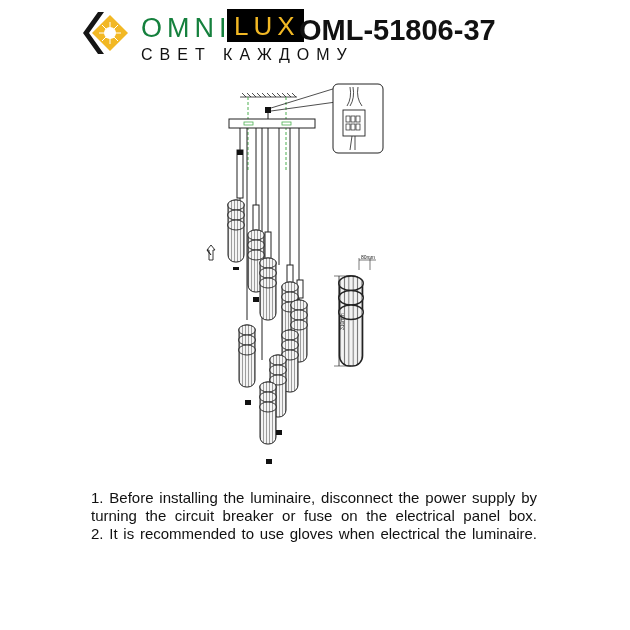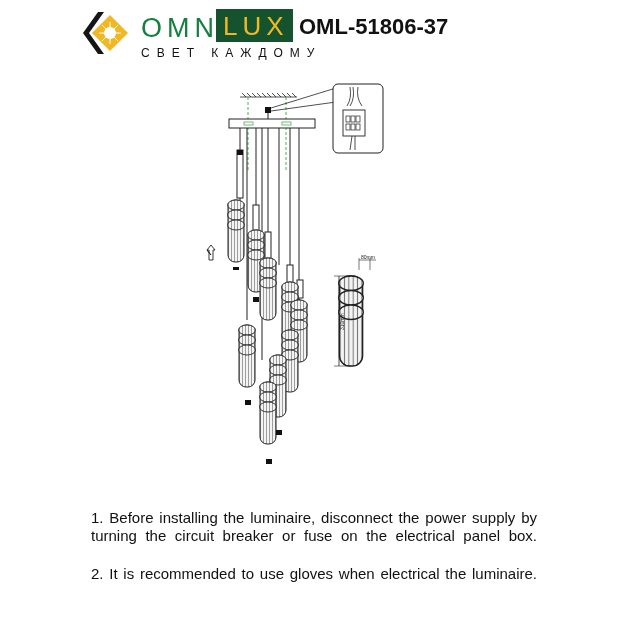--- a/index.html
+++ b/index.html
@@ -1,26 +1,26 @@
 <!DOCTYPE html>
 <html><head>
 <meta charset="utf-8">
 <style>
   html,body{margin:0;padding:0;background:#fff;}
   body{width:630px;height:630px;position:relative;overflow:hidden;font-family:"Liberation Sans",sans-serif;color:#111;}
   .logo{position:absolute;left:80px;top:5px;width:220px;height:60px;}
   .logo-mark{position:absolute;left:0;top:4px;width:50px;height:50px;}
   .brand-omni{position:absolute;left:61px;top:8px;font-size:27px;letter-spacing:5px;color:#15803d;}
-  .brand-lux{position:absolute;left:136px;top:4px;background:#14532d;color:#f2b824;font-size:26px;letter-spacing:5px;padding:2px 4px 1px 7px;line-height:30px;}
-  .brand-tag{position:absolute;left:61px;top:41px;font-size:12px;letter-spacing:7px;color:#111;white-space:nowrap;}
-  .model{position:absolute;left:299px;top:14px;font-size:22px;font-weight:bold;letter-spacing:0px;color:#111;}
+  .brand-lux{position:absolute;left:147px;top:4px;background:#000000;color:#f2b824;font-size:26px;letter-spacing:5px;padding:2px 4px 1px 7px;line-height:30px;}
+  .brand-tag{position:absolute;left:61px;top:41px;font-size:16px;letter-spacing:7px;color:#111;white-space:nowrap;}
+  .model{position:absolute;left:299px;top:14px;font-size:29px;font-weight:bold;letter-spacing:0px;color:#111;}
   .diagram{position:absolute;left:0;top:0;width:630px;height:480px;}
   .notes{position:absolute;left:91px;top:489px;width:446px;font-size:15px;line-height:17.8px;color:#111;}
   .note{text-align:justify;text-align-last:left;}
-  .note.j{text-align-last:justify;margin-top:20px;}
+  .note.j{text-align-last:justify;}
 </style>
 </head>
 <body>
 
 <div class="logo">
   <svg class="logo-mark" viewBox="0 0 50 50">
     <polygon points="18,3 3,24 18,45 24,45 9,24 24,3" fill="#151515"></polygon>
     <polygon points="30,3 48,21 30,39 12,21" fill="#f2b824" transform="translate(0,3)"></polygon>
     <circle cx="30" cy="24" r="6" fill="#fff"></circle>
     <g stroke="#fff" stroke-width="1">

